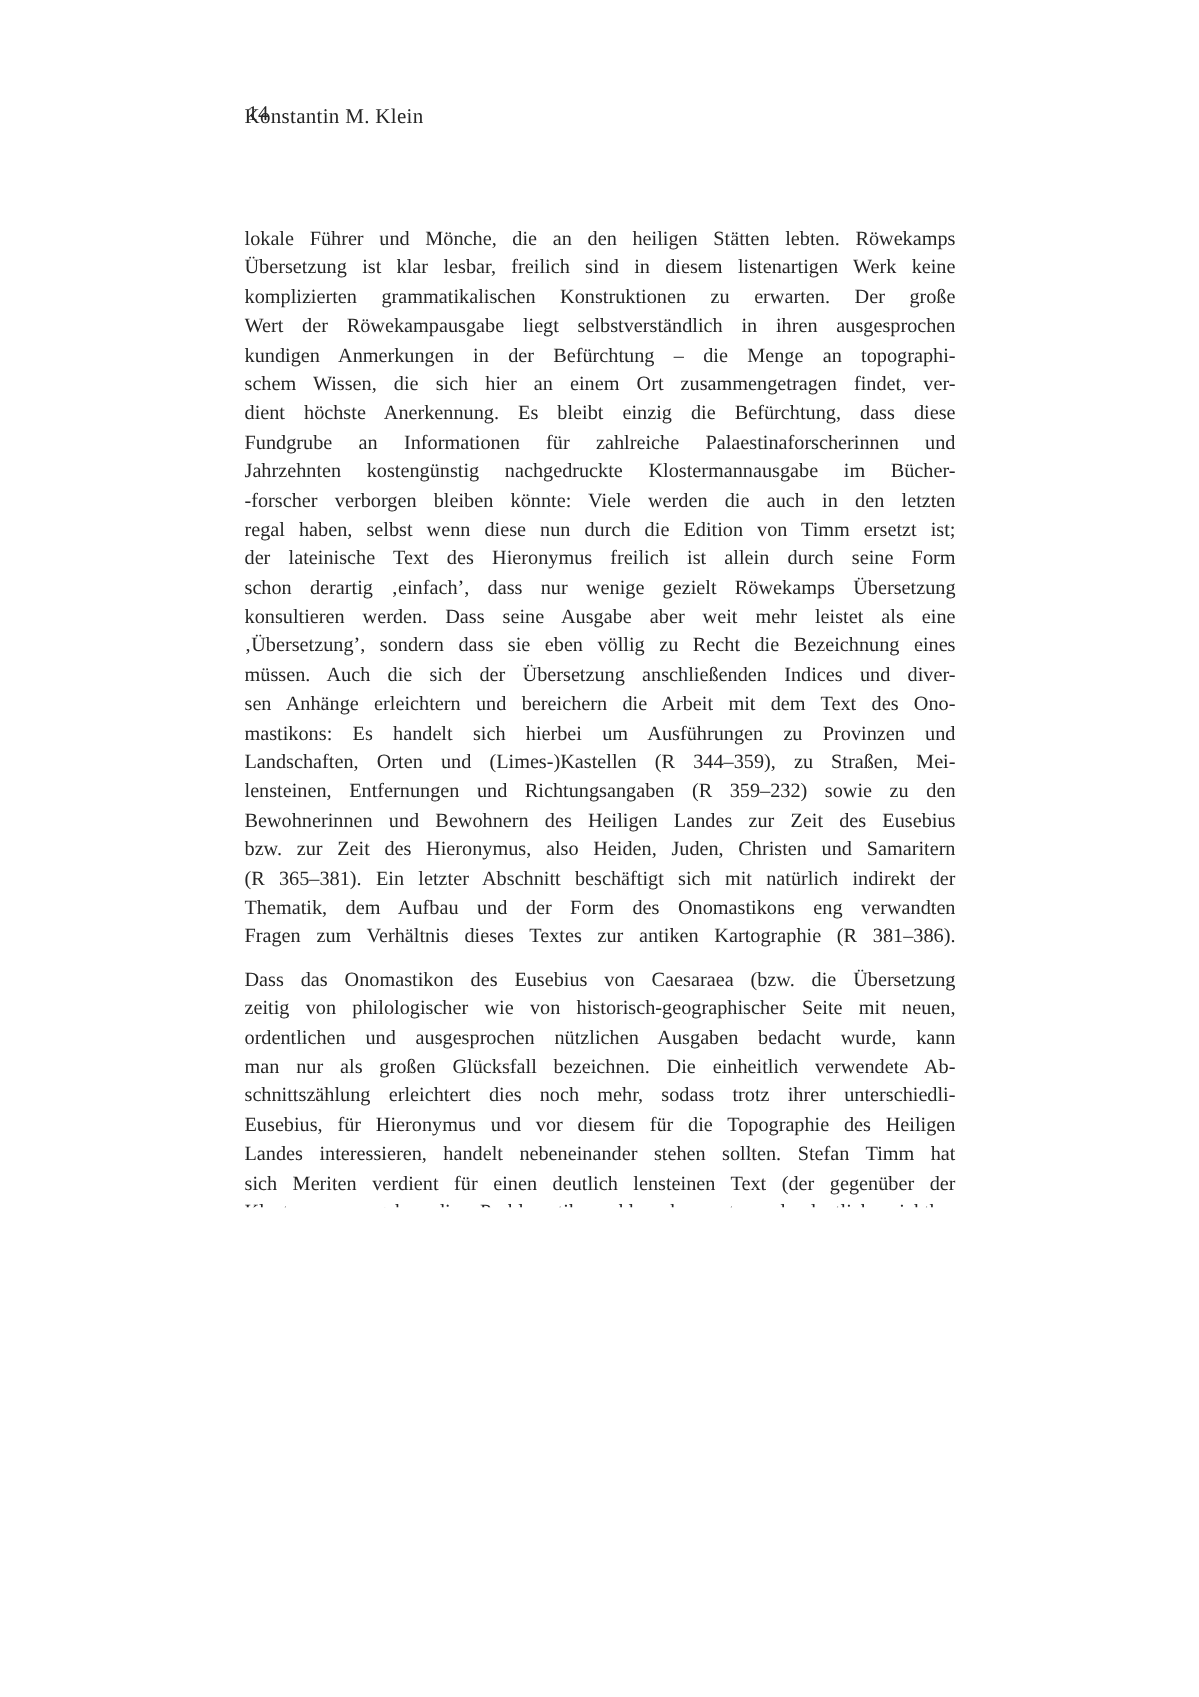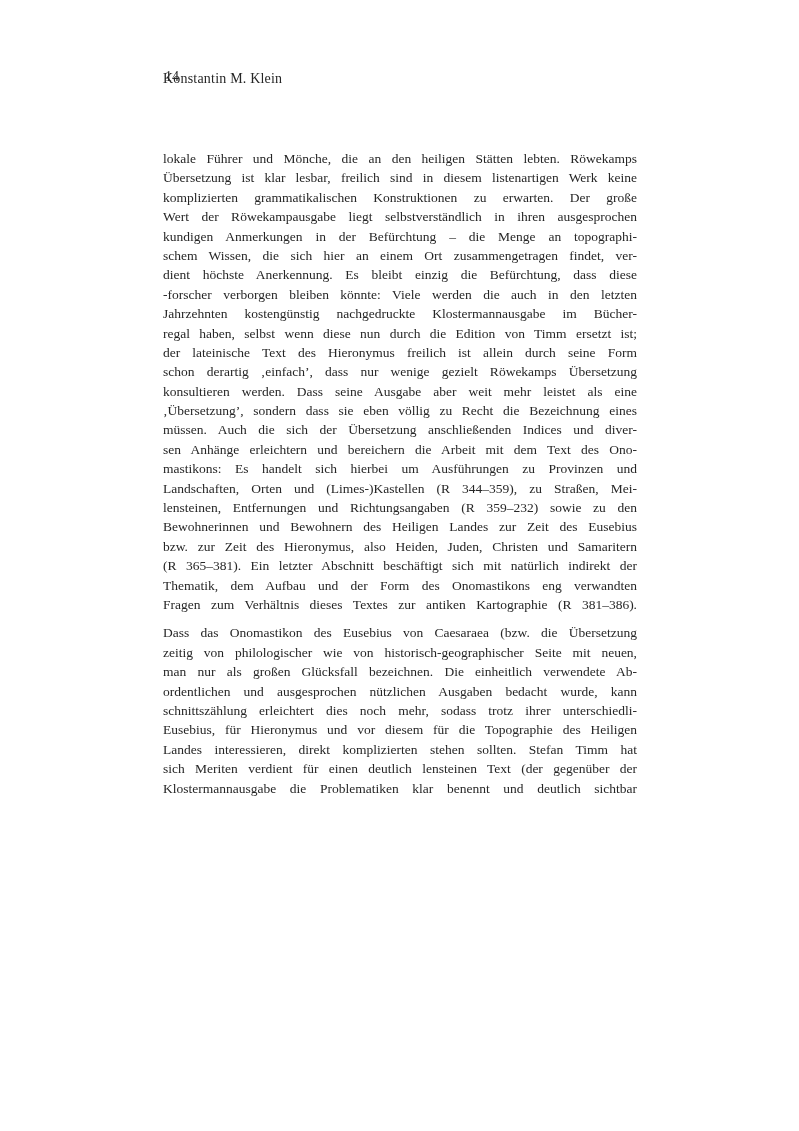--- a/index.html
+++ b/index.html
@@ -68,44 +68,45 @@
 
   <div class="body-text">
     <div class="para">
         <div class="line">lokale Führer und Mönche, die an den heiligen Stätten lebten. Röwekamps</div>
         <div class="line">Übersetzung ist klar lesbar, freilich sind in diesem listenartigen Werk keine</div>
         <div class="line">komplizierten grammatikalischen Konstruktionen zu erwarten. Der große</div>
         <div class="line">Wert der Röwekampausgabe liegt selbstverständlich in ihren ausgesprochen</div>
         <div class="line">kundigen Anmerkungen in der Befürchtung – die Menge an topographi-</div>
         <div class="line">schem Wissen, die sich hier an einem Ort zusammengetragen findet, ver-</div>
         <div class="line">dient höchste Anerkennung. Es bleibt einzig die Befürchtung, dass diese</div>
+        <div class="line">Fundgrube an Informationen für zahlreiche Palaestinaforscherinnen und</div>
+        <div class="line">Jahrzehnten kostengünstig nachgedruckte Klostermannausgabe im Bücher-</div>
         <div class="line">-forscher verborgen bleiben könnte: Viele werden die auch in den letzten</div>
-        <div class="line">Jahrzehnten kostengünstig nachgedruckte Klostermannausgabe im Bücher-</div>
         <div class="line">regal haben, selbst wenn diese nun durch die Edition von Timm ersetzt ist;</div>
         <div class="line">der lateinische Text des Hieronymus freilich ist allein durch seine Form</div>
         <div class="line">schon derartig ‚einfach’, dass nur wenige gezielt Röwekamps Übersetzung</div>
         <div class="line">konsultieren werden. Dass seine Ausgabe aber weit mehr leistet als eine</div>
         <div class="line">‚Übersetzung’, sondern dass sie eben völlig zu Recht die Bezeichnung eines</div>
         <div class="line">müssen. Auch die sich der Übersetzung anschließenden Indices und diver-</div>
         <div class="line">sen Anhänge erleichtern und bereichern die Arbeit mit dem Text des Ono-</div>
         <div class="line">mastikons: Es handelt sich hierbei um Ausführungen zu Provinzen und</div>
         <div class="line">Landschaften, Orten und (Limes-)Kastellen (R 344–359), zu Straßen, Mei-</div>
         <div class="line">lensteinen, Entfernungen und Richtungsangaben (R 359–232) sowie zu den</div>
         <div class="line">Bewohnerinnen und Bewohnern des Heiligen Landes zur Zeit des Eusebius</div>
         <div class="line">bzw. zur Zeit des Hieronymus, also Heiden, Juden, Christen und Samaritern</div>
         <div class="line">(R 365–381). Ein letzter Abschnitt beschäftigt sich mit natürlich indirekt der</div>
         <div class="line">Thematik, dem Aufbau und der Form des Onomastikons eng verwandten</div>
         <div class="line">Fragen zum Verhältnis dieses Textes zur antiken Kartographie (R 381–386).</div>
       </div>
     <div class="para">
         <div class="line">Dass das Onomastikon des Eusebius von Caesaraea (bzw. die Übersetzung</div>
         <div class="line">zeitig von philologischer wie von historisch-geographischer Seite mit neuen,</div>
+        <div class="line">ordentlichen und ausgesprochen nützlichen Ausgaben bedacht wurde, kann</div>
         <div class="line">man nur als großen Glücksfall bezeichnen. Die einheitlich verwendete Ab-</div>
-        <div class="line">ordentlichen und ausgesprochen nützlichen Ausgaben bedacht wurde, kann</div>
         <div class="line">schnittszählung erleichtert dies noch mehr, sodass trotz ihrer unterschiedli-</div>
         <div class="line">Eusebius, für Hieronymus und vor diesem für die Topographie des Heiligen</div>
-        <div class="line">Landes interessieren, direkt komplizierten stehen sollten. Stefan Timm hat</div>
+        <div class="line">Landes interessieren, handelt nebeneinander stehen sollten. Stefan Timm hat</div>
         <div class="line">sich Meriten verdient für einen deutlich lensteinen Text (der gegenüber der</div>
         <div class="line">Klostermannausgabe die Problematiken klar benennt und deutlich sichtbar</div>
       </div>
   </div>
 
 </div>
 
 </body></html>

